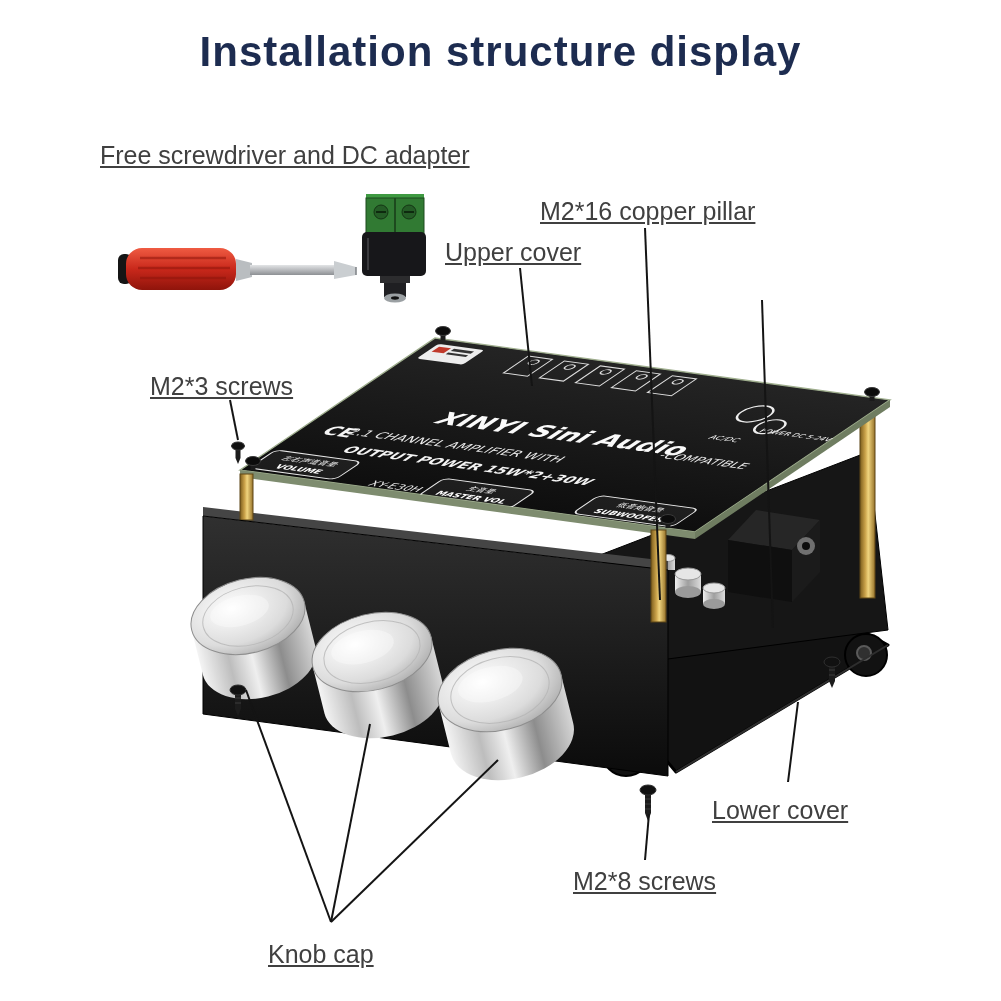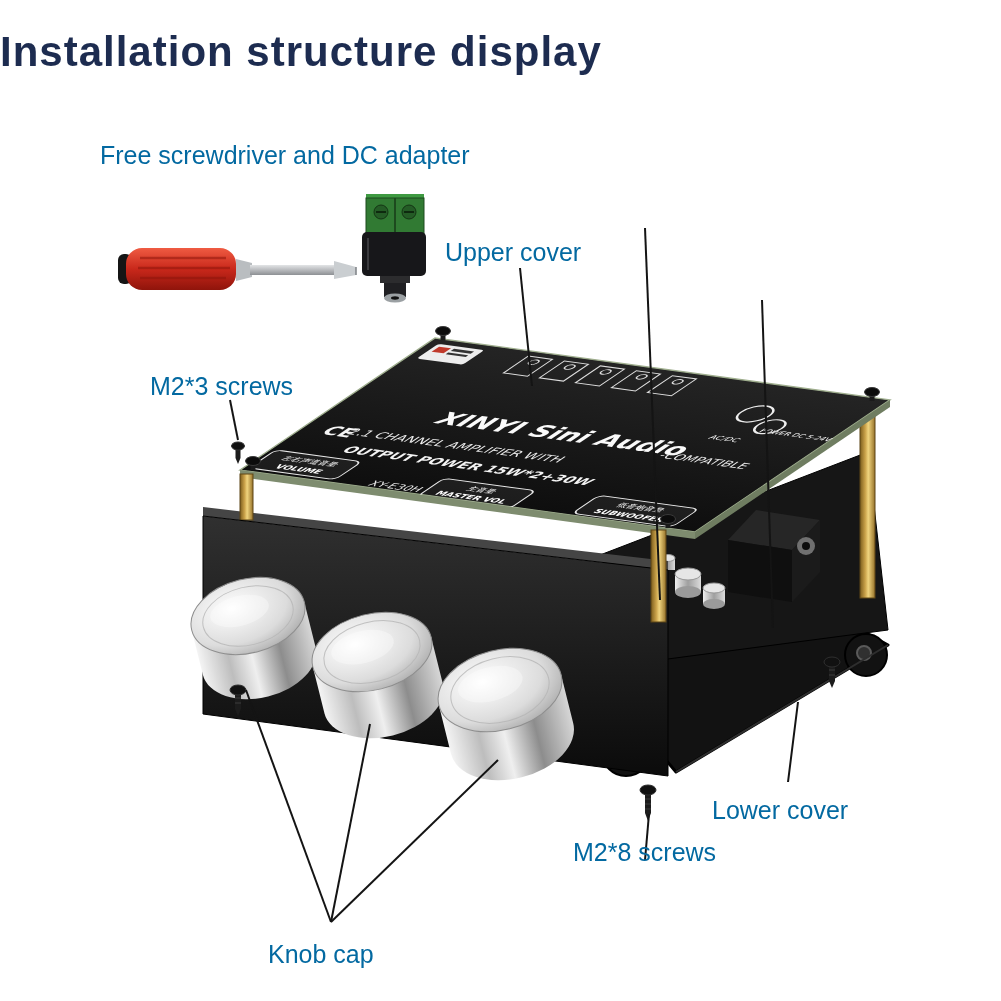--- a/index.html
+++ b/index.html
@@ -1,21 +1,21 @@
 <!DOCTYPE html>
 <html><head>
 <meta charset="utf-8">
 <style>
   html,body{margin:0;padding:0;background:#ffffff;}
   .stage{position:relative;width:1001px;height:1001px;background:#ffffff;overflow:hidden;
          font-family:"Liberation Sans",sans-serif;}
   .art{position:absolute;left:0;top:0;width:1001px;height:1001px;}
-  .title{position:absolute;left:0;right:0;top:28px;
+  .title{position:absolute;left:0;right:0;top:28px;text-align:center;
          font-size:42px;font-weight:800;letter-spacing:1px;color:#1d2c50;}
-  .label{position:absolute;font-size:25px;line-height:1.15;color:#0369a1;white-space:nowrap;}
+  .label{position:absolute;font-size:25px;line-height:1.15;color:#404040;white-space:nowrap;text-decoration:underline;}
   svg text{font-family:"DejaVu Sans",sans-serif;}
 </style>
 </head>
 <body>
 
 <div class="stage">
 
   <div class="title">Installation structure display</div>
 
   <svg class="art" viewBox="0 0 1001 1001" aria-hidden="true">
@@ -268,19 +268,20 @@
       <line x1="230" y1="400" x2="238" y2="440"></line>
       <line x1="788" y1="782" x2="798" y2="702"></line>
       <line x1="645" y1="860" x2="649" y2="814"></line>
       <line x1="331" y1="922" x2="246" y2="690"></line>
       <line x1="331" y1="922" x2="370" y2="724"></line>
       <line x1="331" y1="922" x2="498" y2="760"></line>
     </g>
   </svg>
 
   <div class="label" style="left:100px;top:141px;">Free screwdriver and DC adapter</div>
+  <div class="label" style="left:540px;top:197px;">M2*16 copper pillar</div>
   <div class="label" style="left:445px;top:238px;">Upper cover</div>
   <div class="label" style="left:150px;top:372px;text-align:right;">M2*3 screws</div>
   <div class="label" style="left:712px;top:787px;margin-top:9px;">Lower cover</div>
-  <div class="label" style="left:573px;top:838px;">M2*8 screws</div>
+  <div class="label" style="left:573px;top:867px;">M2*8 screws</div>
   <div class="label" style="left:268px;top:928px;margin-top:12px;">Knob cap</div>
 
 </div>
 
 </body></html>

